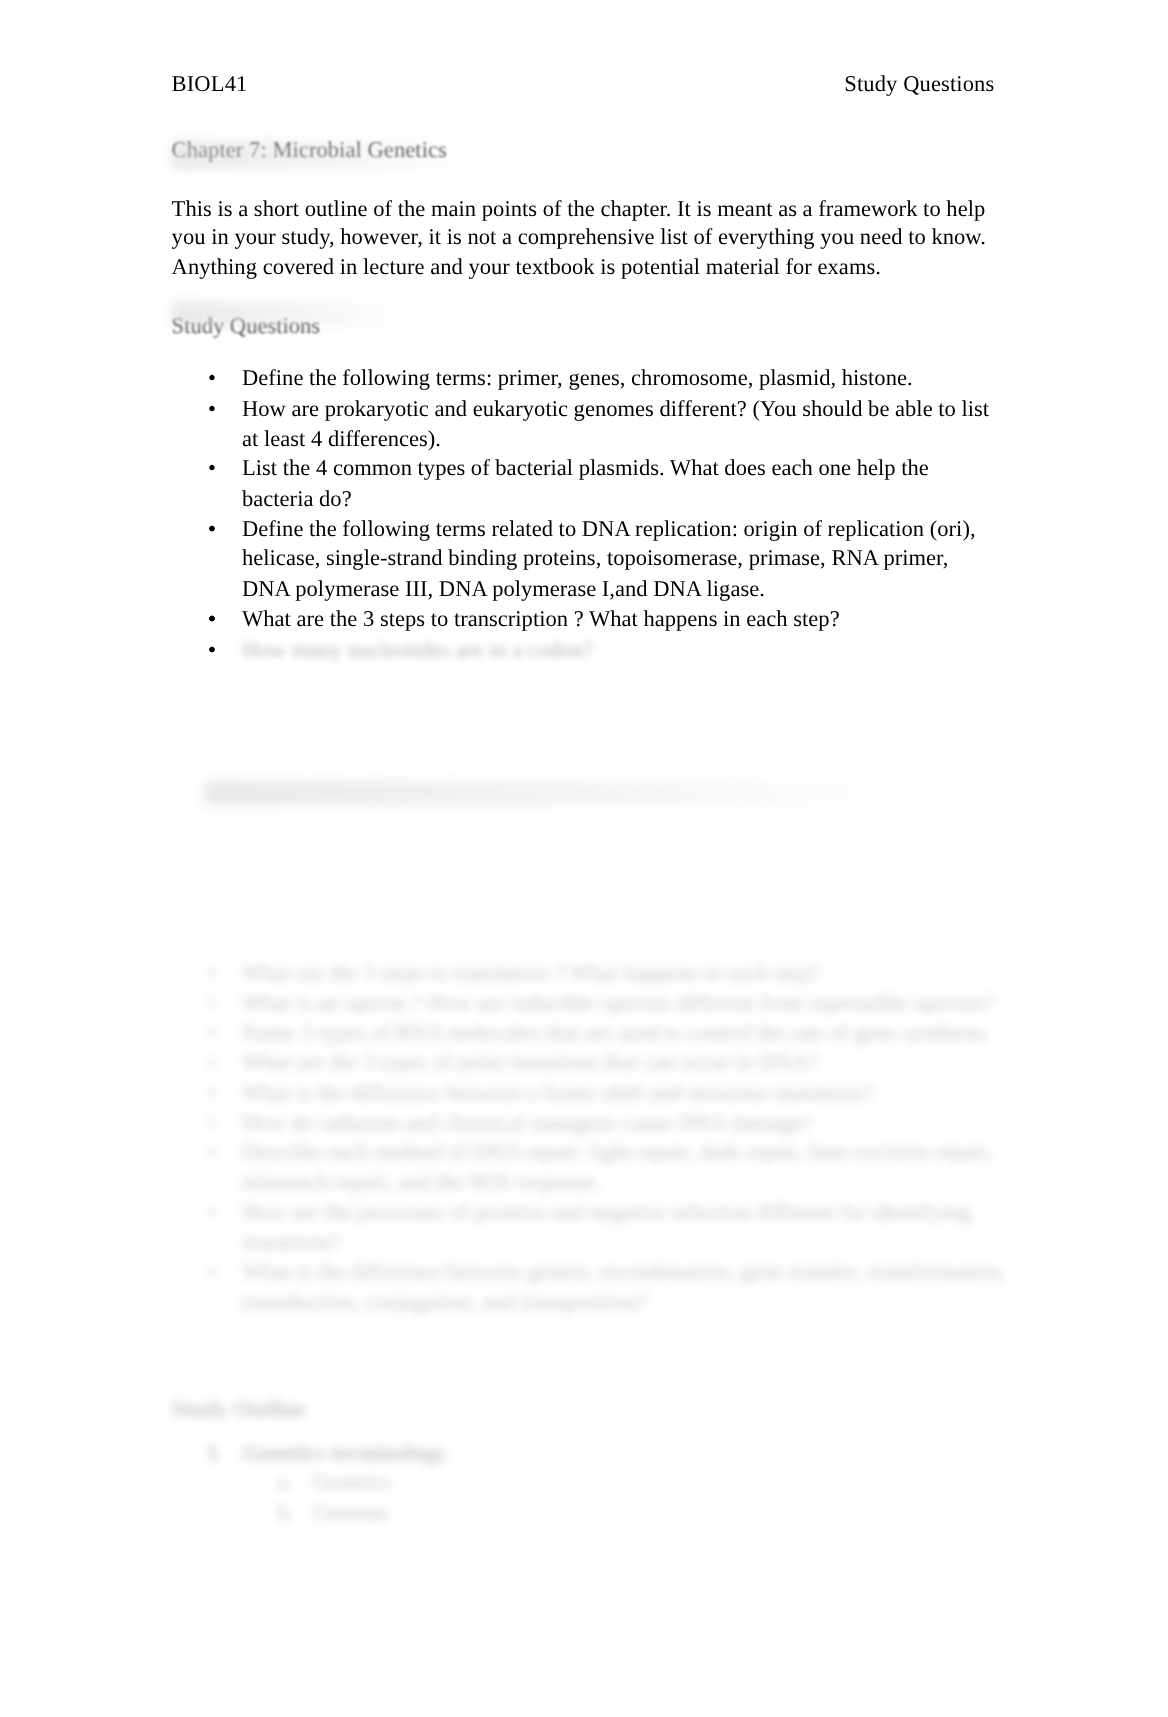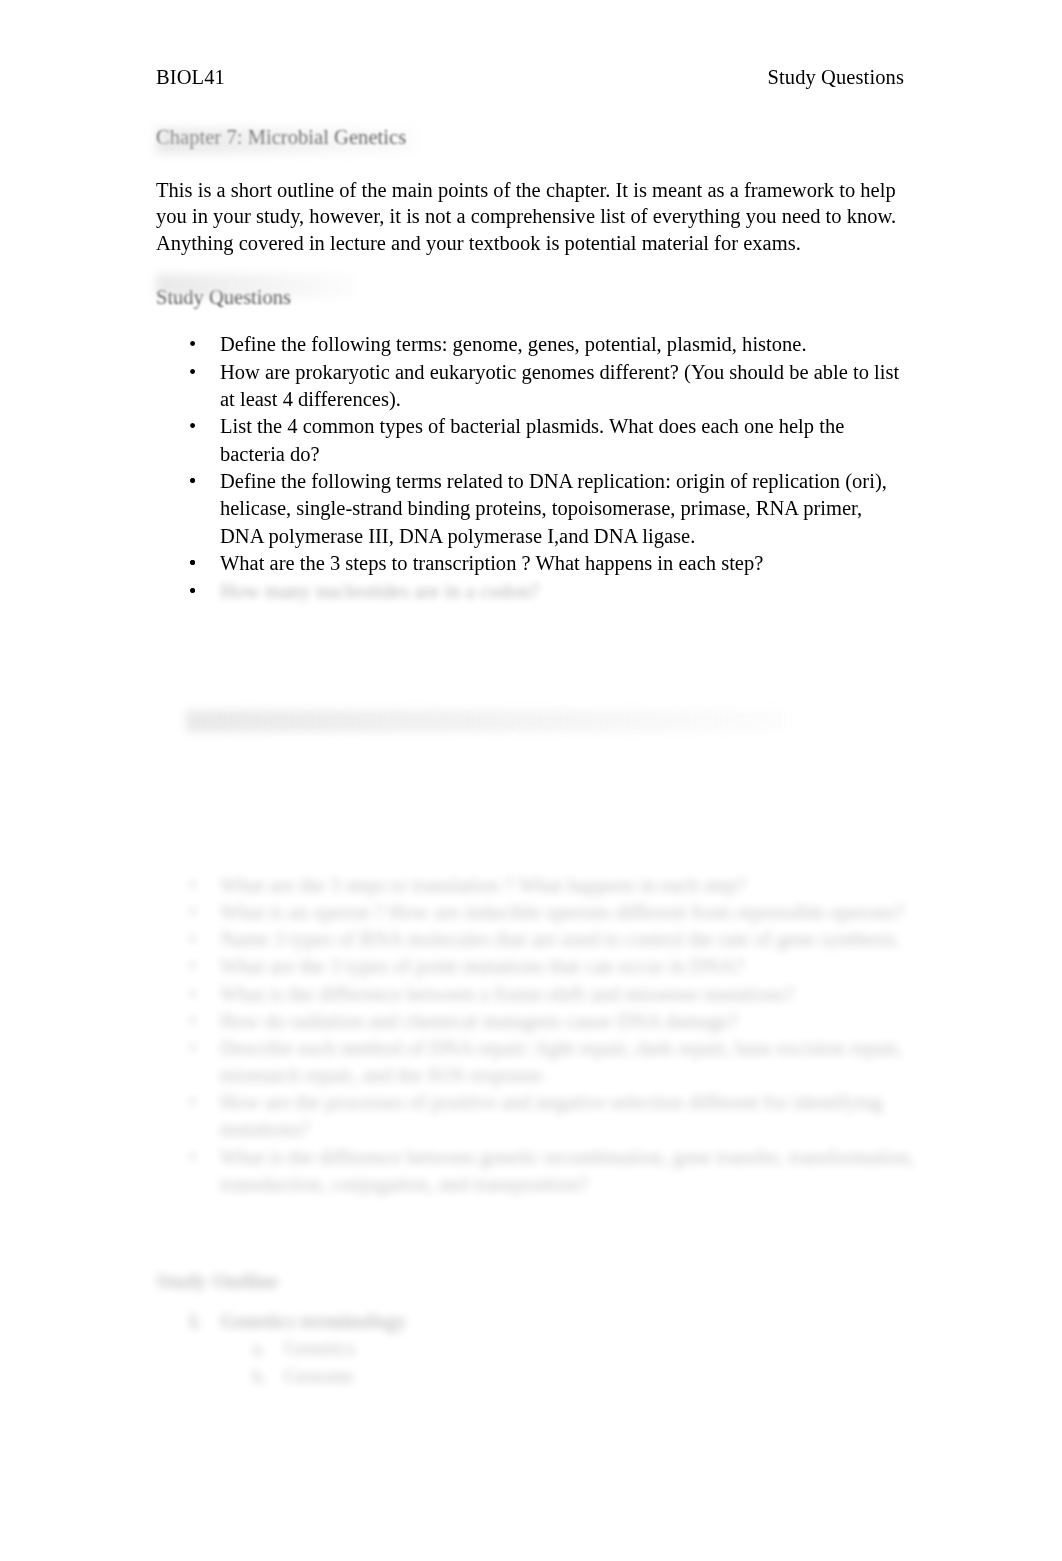--- a/index.html
+++ b/index.html
@@ -194,21 +194,21 @@
 
     <div class="chapter-title blur-soft">Chapter 7: Microbial Genetics</div>
 
     <div class="intro">This is a short outline of the main points of the chapter. It is meant as a framework to help you in your study, however, it is not a comprehensive list of everything you need to know. Anything covered in lecture and your textbook is potential material for exams.</div>
 
     <div class="section-label blur-soft">Study Questions</div>
 
     <ul class="qlist">
       <li>
         <span class="bul">•</span>
-        <span>Define the following terms:  genome, genes, potential, plasmid, histone.</span>
+        <span>Define the following terms:  primer, genes, chromosome, plasmid, histone.</span>
       </li>
       <li>
         <span class="bul">•</span>
         <span>How are prokaryotic  and eukaryotic  genomes different? (You should be able to list at least 4 differences).</span>
       </li>
       <li>
         <span class="bul">•</span>
         <span>List the 4 common types of bacterial plasmids. What does each one help the bacteria do?</span>
       </li>
       <li>

